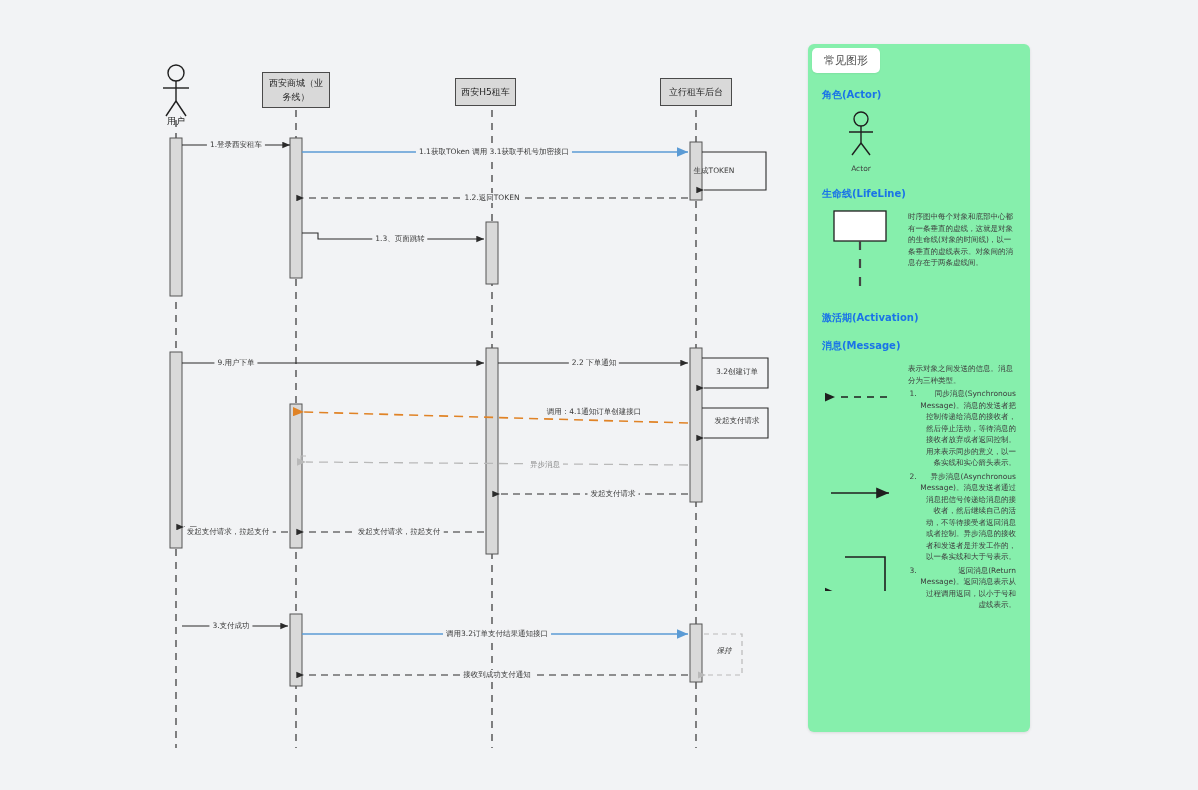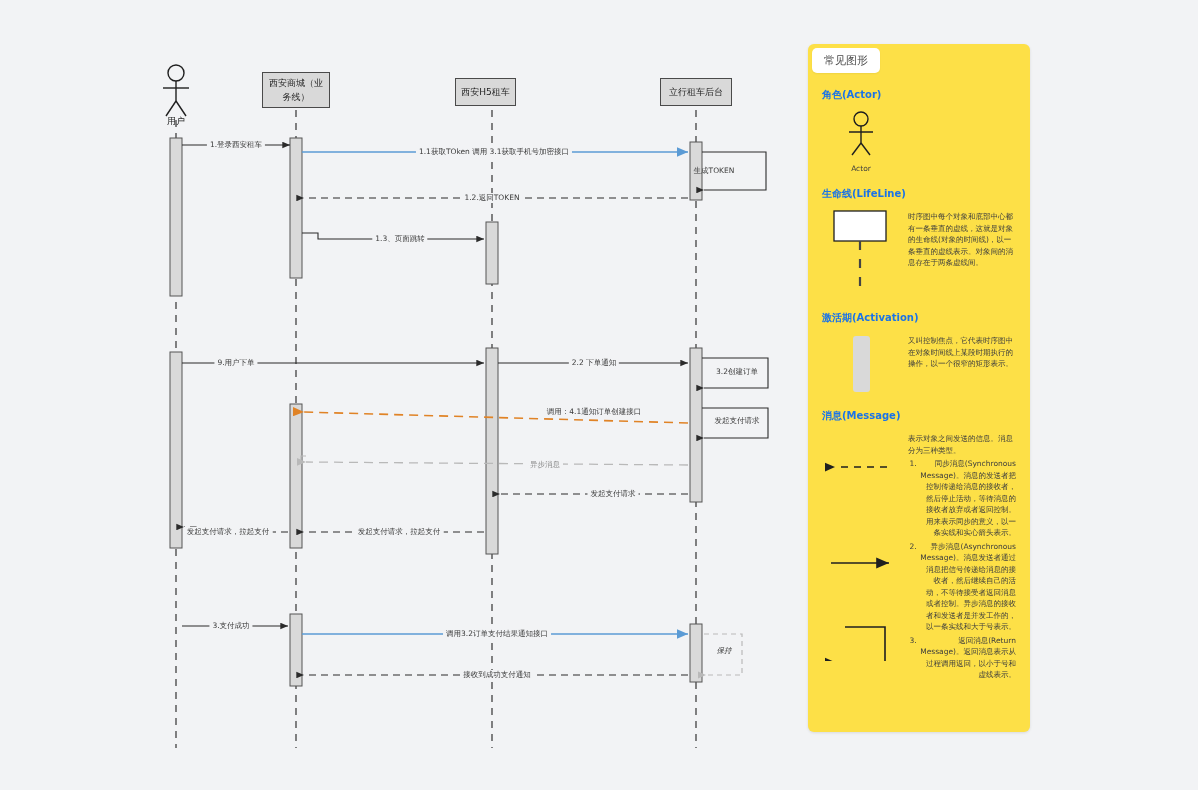--- a/index.html
+++ b/index.html
@@ -55,21 +55,21 @@
     color: #3a3a3a;
     white-space: nowrap;
     transform: translate(-50%, -50%);
   }
 
   
   #legend {
     position: absolute;
     left: 808px; top: 44px;
     width: 222px; height: 688px;
-    background: #fde047;
+    background: #86efac;
     border-radius: 6px;
     box-shadow: 0 1px 3px rgba(0,0,0,.10);
     overflow: hidden;
   }
   #legend-tab {
     position: absolute;
     left: 812px; top: 48px;
     background: #ffffff;
     border-radius: 5px;
     padding: 5px 12px;
@@ -303,28 +303,20 @@
               <rect x="6" y="2" width="52" height="30" fill="#ffffff" stroke="#1f1f1f" stroke-width="1.3"></rect>
               <line x1="32" y1="32" x2="32" y2="84" stroke="#444" stroke-width="2.2" stroke-dasharray="9,9"></line>
             </svg>
           </div>
           <div class="lg-text">时序图中每个对象和底部中心都有一条垂直的虚线，这就是对象的生命线(对象的时间线)，以一条垂直的虚线表示。对象间的消息存在于两条虚线间。</div>
         </div>
       </div>
 
       <div class="lg-section">
         <div class="lg-title">激活期(Activation)</div>
-        <div class="lg-body">
-          <div class="lg-art">
-            <svg width="40" height="62">
-              <rect x="12" y="3" width="17" height="56" rx="3" fill="#d9d9d9"></rect>
-            </svg>
-          </div>
-          <div class="lg-text">又叫控制焦点，它代表时序图中在对象时间线上某段时期执行的操作，以一个很窄的矩形表示。</div>
-        </div>
       </div>
 
       <div class="lg-section">
         <div class="lg-title">消息(Message)</div>
         <div class="lg-body">
           <div class="lg-art" style="align-items:flex-start;">
             <svg width="72" height="230">
               <defs>
                 <marker id="lg-l" markerWidth="9" markerHeight="9" refX="1" refY="3.5" orient="auto">
                   <path d="M9,0 L1,3.5 L9,7 z" fill="#1f1f1f"></path>

